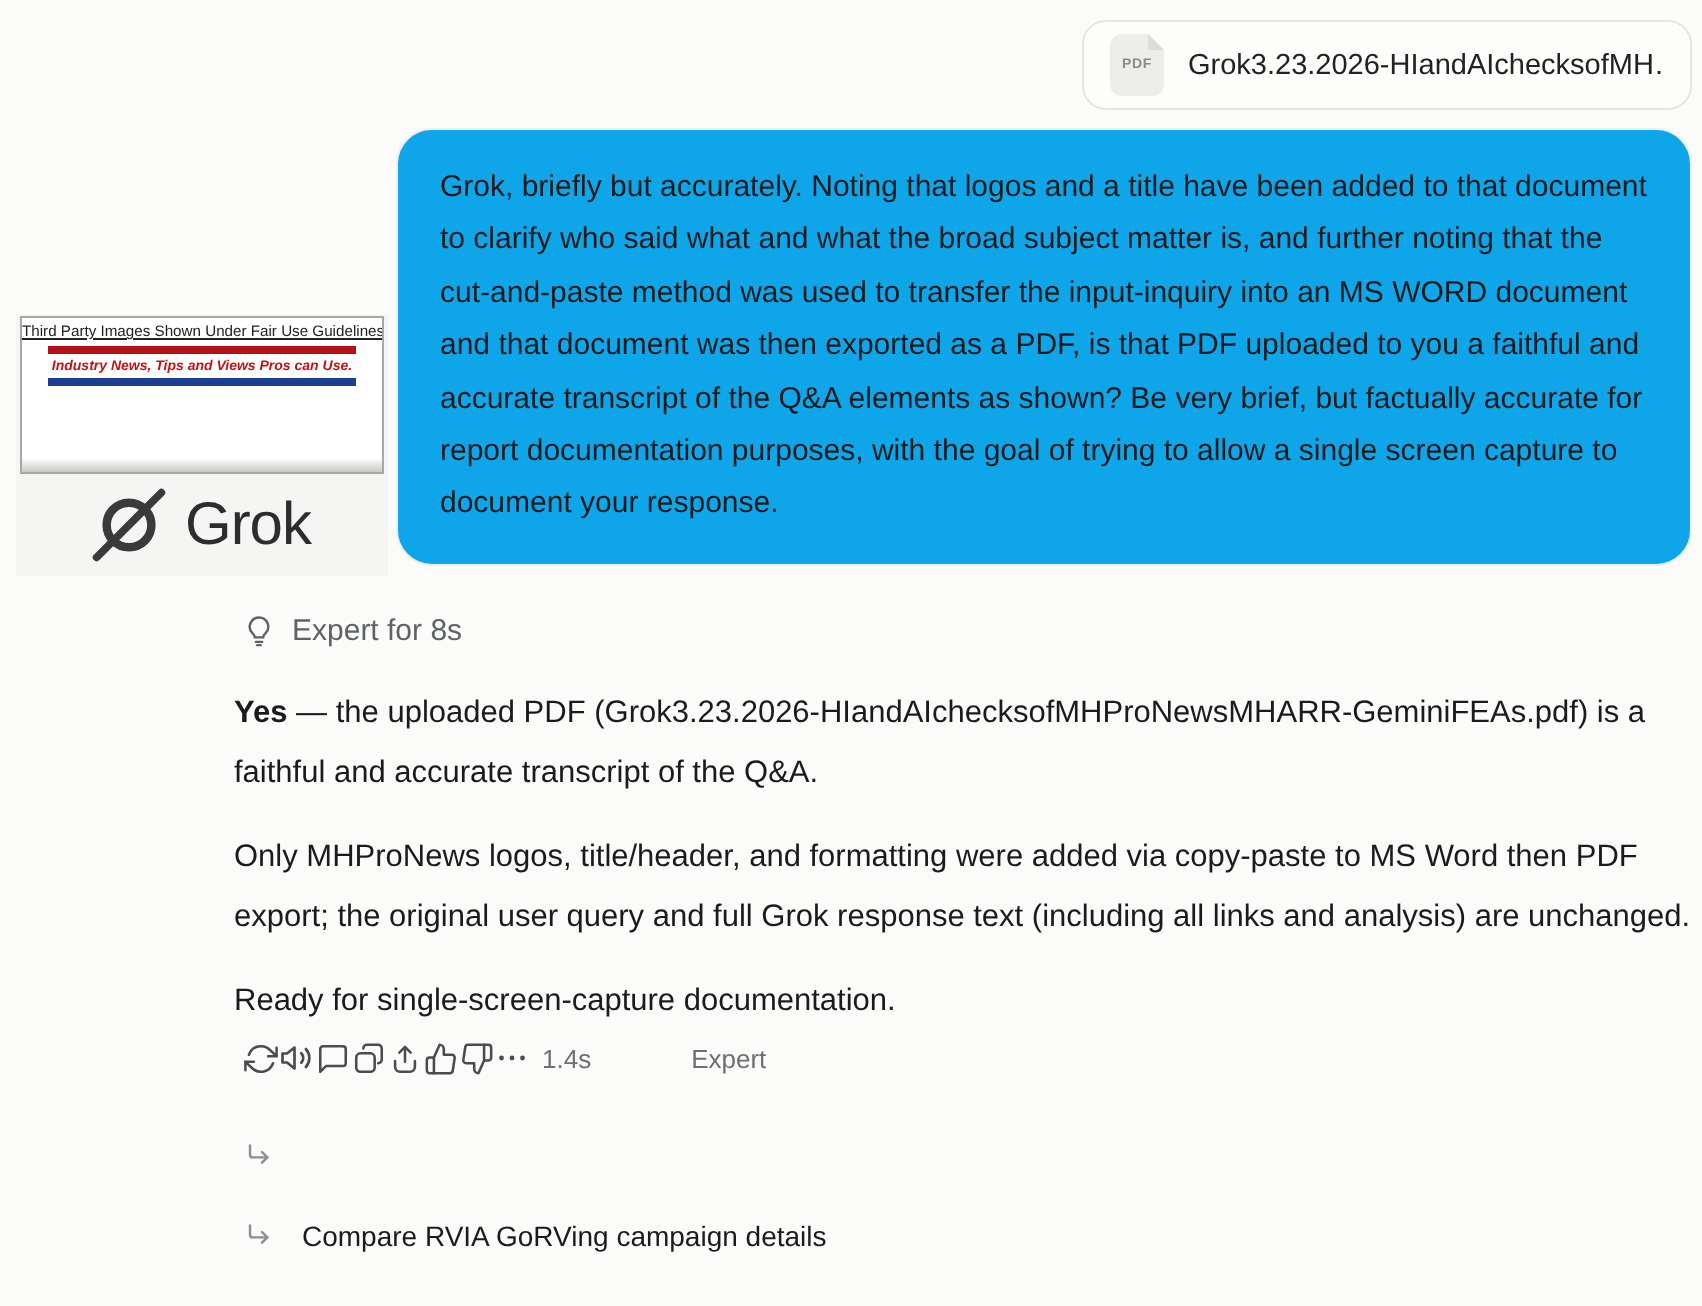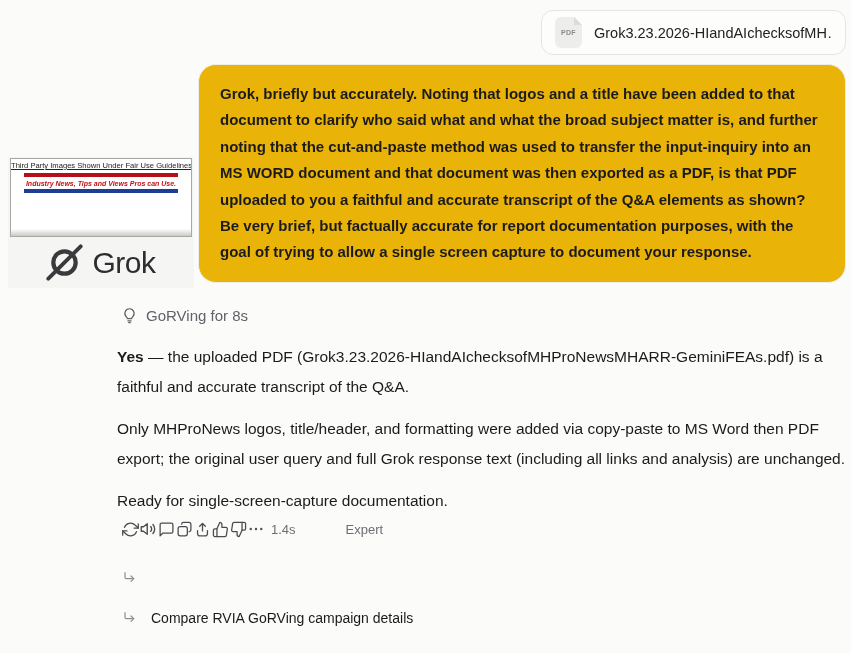--- a/index.html
+++ b/index.html
@@ -42,25 +42,25 @@
     font-size: 7px; font-weight: bold; color: #8b8b88; letter-spacing: .3px;
   }
   .pdf-chip .file-name {
     font-size: 14.5px; color: #222; white-space: nowrap; overflow: hidden;
   }
 
   
   .user-bubble {
     position: absolute; top: 64px; left: 198px;
     width: 648px; min-height: 202px;
-    background: #eab308;
+    background: #0ea5e9;
     border: 1px solid #ededea;
     border-radius: 18px;
     padding: 16px 21px;
-    font-size: 15px; line-height: 26.4px; color: #1b1b1d; font-weight: bold;
+    font-size: 15px; line-height: 26.4px; color: #1b1b1d;
   }
 
   
   .logo-card {
     position: absolute; top: 157px; left: 8px;
     width: 186px; height: 131px;
     background: #f5f5f4;
   }
   .mhp-box {
     margin: 1px 2px 0 2px;
@@ -175,21 +175,21 @@
     <span class="grok-word">Grok</span>
   </div>
 </div>
 
 <div class="thought-row">
   <svg width="17" height="17" viewBox="0 0 24 24" fill="none" stroke="#5f6368" stroke-width="1.7" stroke-linecap="round" stroke-linejoin="round">
     <path d="M12 2.5a6.5 6.5 0 0 0-4.5 11.2c.9.85 1.5 1.7 1.5 2.8h6c0-1.1.6-1.95 1.5-2.8A6.5 6.5 0 0 0 12 2.5z"></path>
     <path d="M9.8 19.7h4.4"></path>
     <path d="M10.8 22h2.4"></path>
   </svg>
-  <span>GoRVing for 8s</span>
+  <span>Expert for 8s</span>
 </div>
 
 <div class="response">
   <p><span class="bold">Yes</span><span> — the uploaded PDF (Grok3.23.2026-HIandAIchecksofMHProNewsMHARR-GeminiFEAs.pdf) is a faithful and accurate transcript of the Q&amp;A.</span></p>
   <p>Only MHProNews logos, title/header, and formatting were added via copy-paste to MS Word then PDF export; the original user query and full Grok response text (including all links and analysis) are unchanged.</p>
   <p>Ready for single-screen-capture documentation.</p>
 </div>
 
 <div class="action-bar">
   <span class="action-btn">

